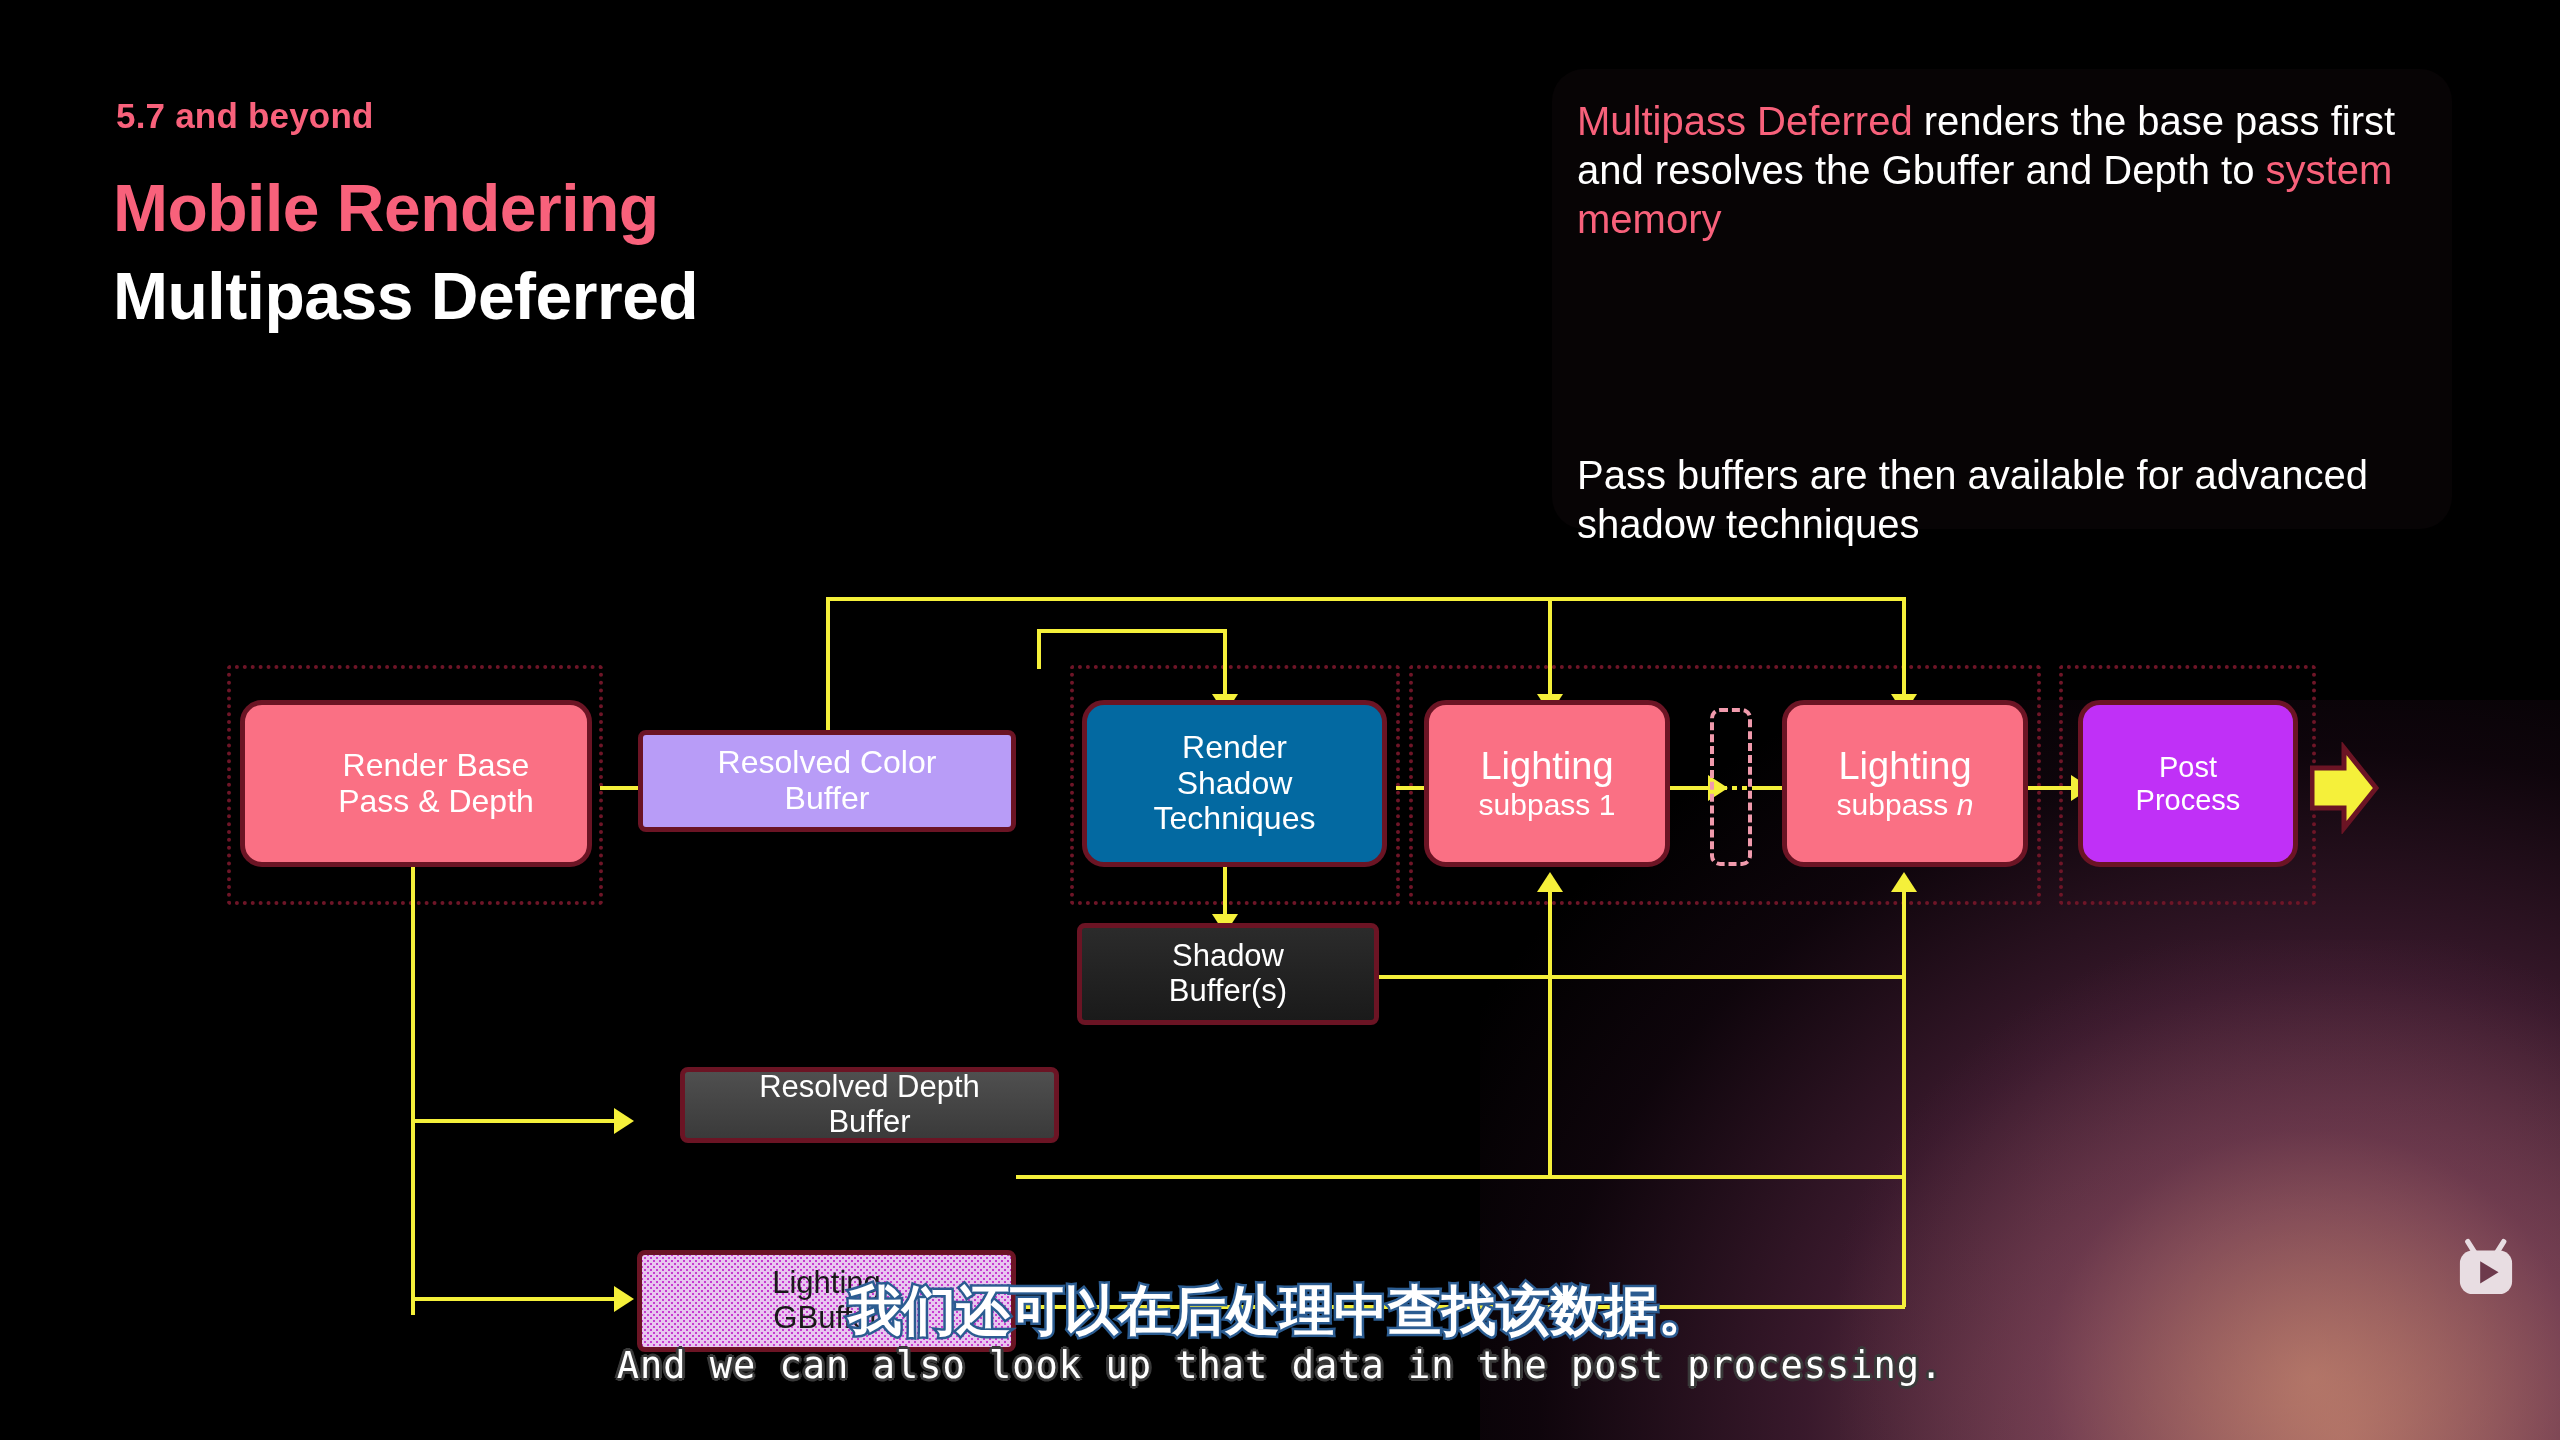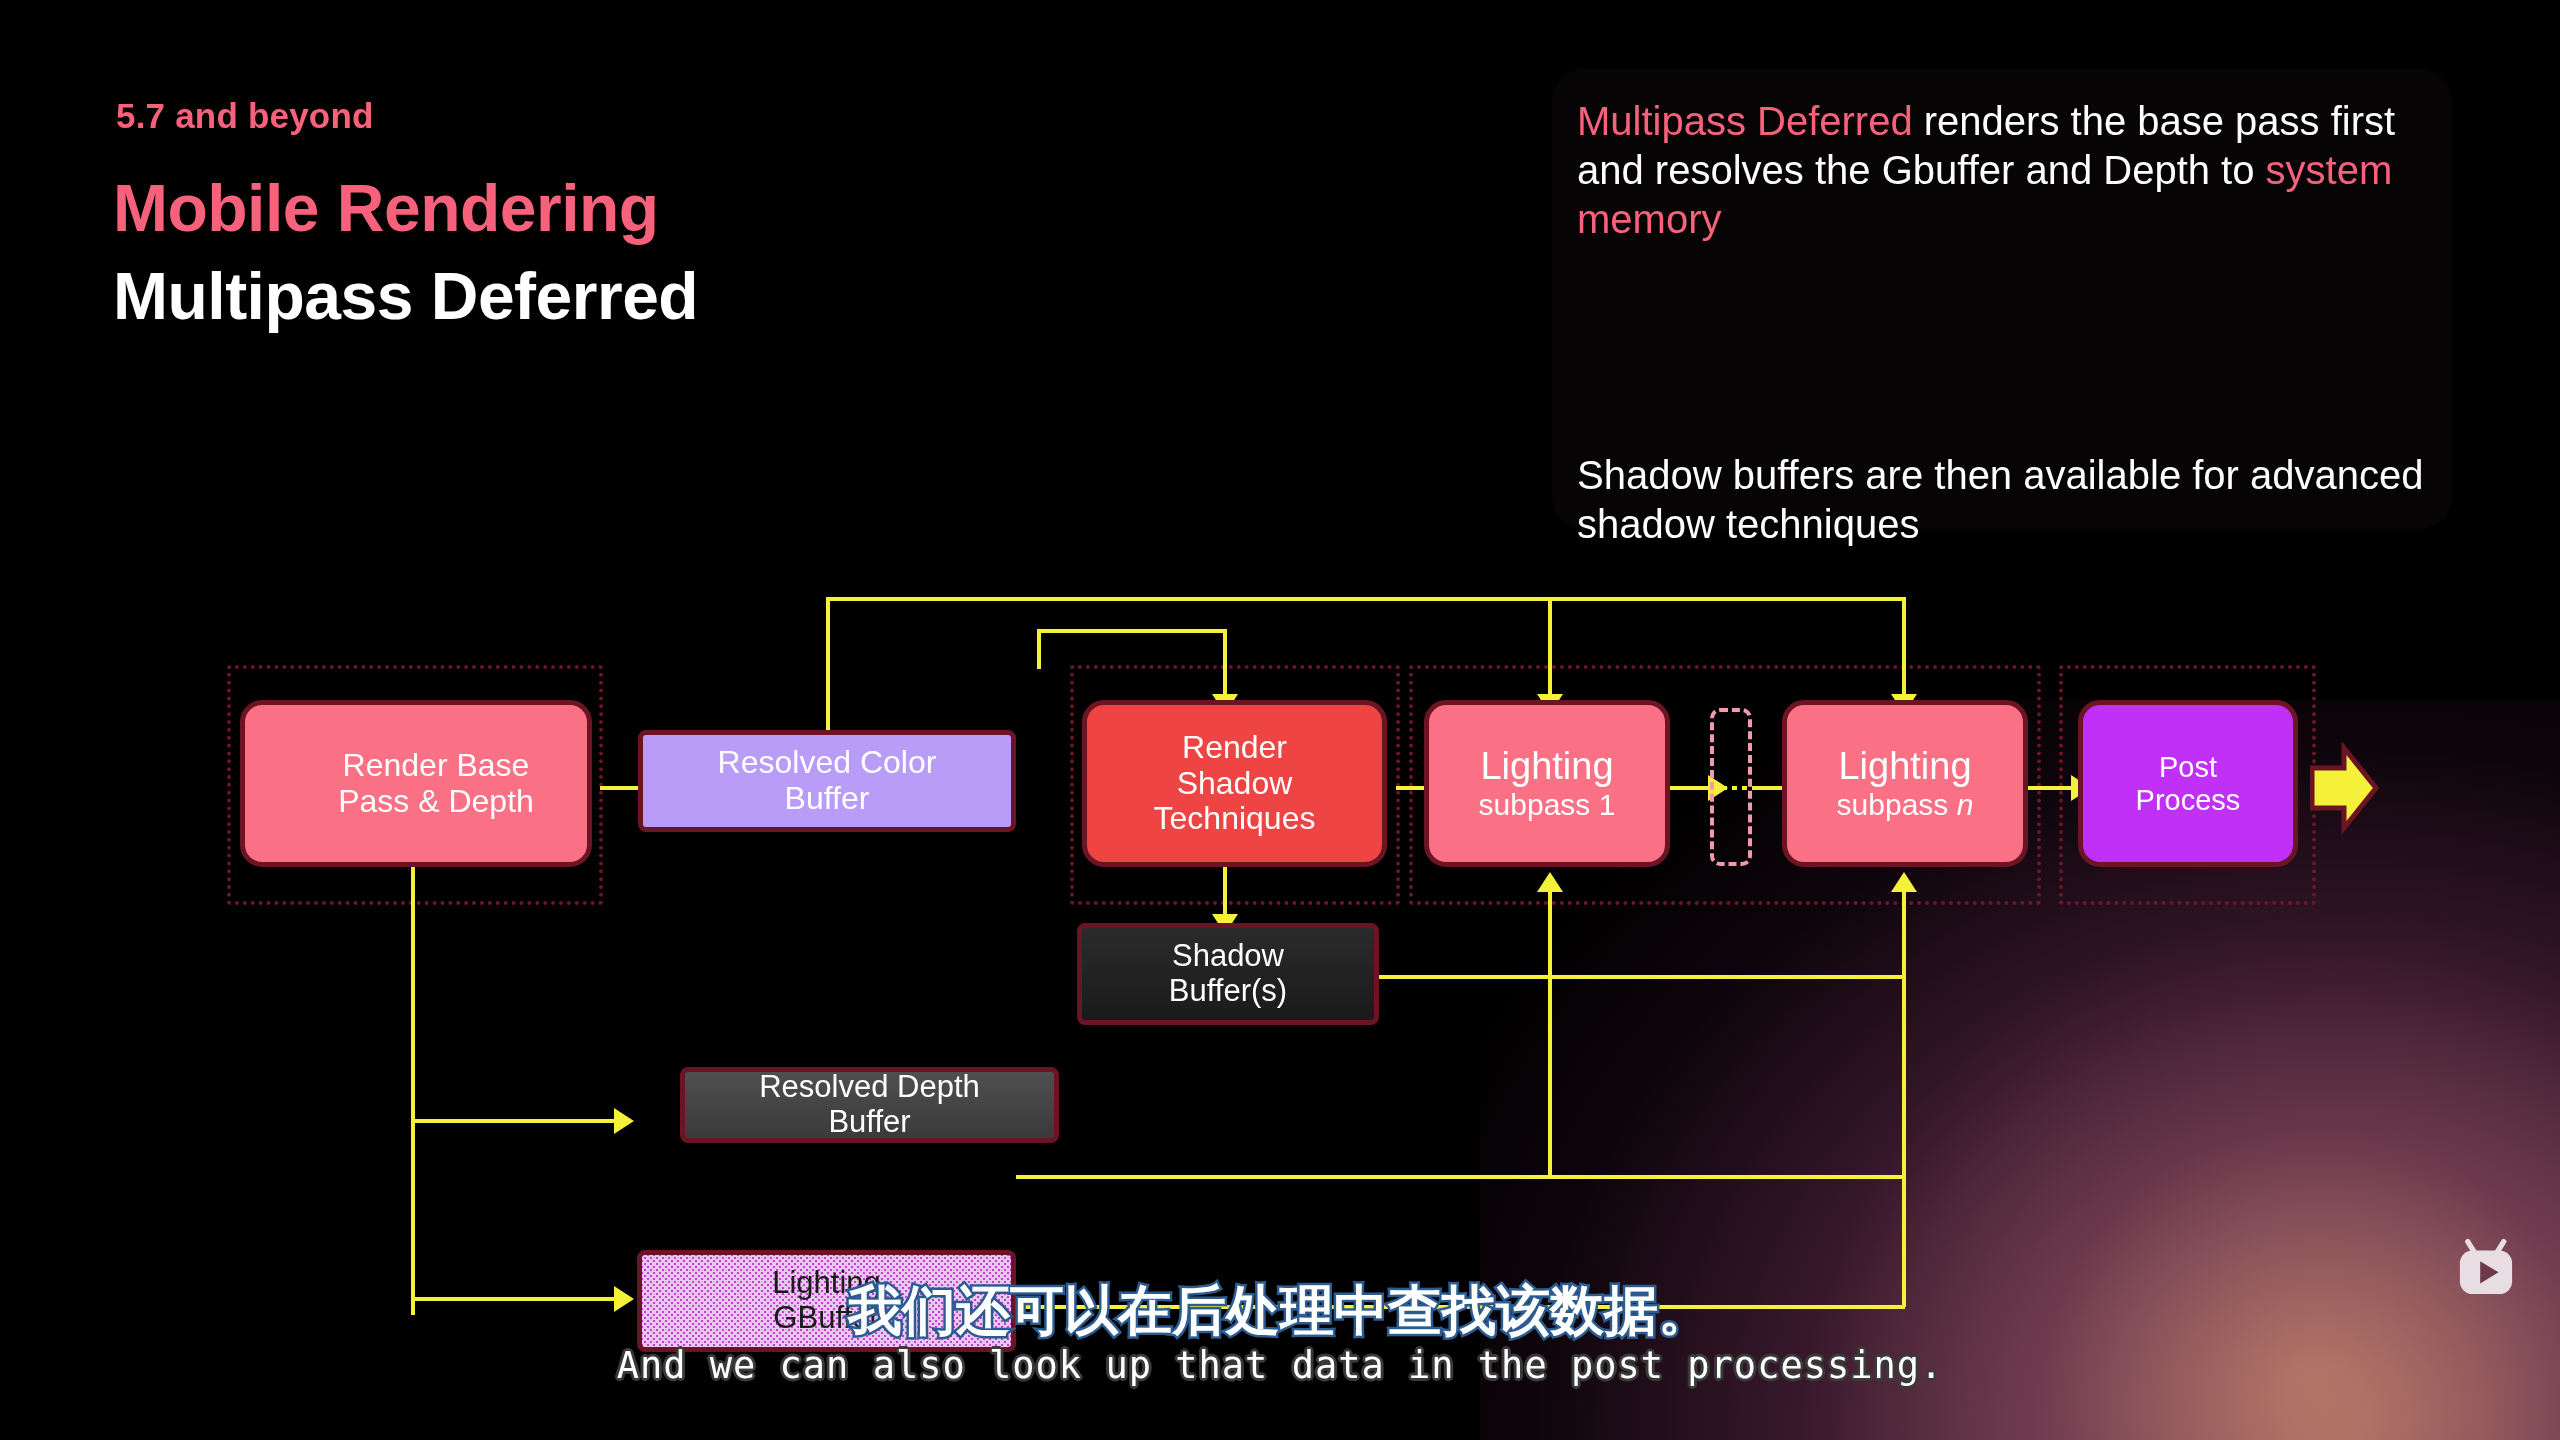--- a/index.html
+++ b/index.html
@@ -43,21 +43,21 @@
   .node {
     position:absolute; display:flex; align-items:center; justify-content:center;
     text-align:center; color:#fff; line-height:1.12;
     border:5px solid #6B1424;
   }
   .node.round { border-radius:22px; }
   .node.sq { border-radius:8px; }
 
   .n-pink   { background:#FA7084; }
   .n-purple { background:#B89CF7; }
-  .n-cyan   { background:#ef4444; }
+  .n-cyan   { background:#0369a1; }
   .n-magenta{ background:#C030F7; }
   .n-dark   { background:linear-gradient(180deg,#2b2b2b,#1a1a1a); }
   .n-gray   { background:linear-gradient(180deg,#4f4f4f,#3a3a3a); }
   .n-dots   {
     background-color:#E8C6EF;
     background-image:
       radial-gradient(#C63BD0 1px, transparent 1.2px),
       radial-gradient(#C63BD0 1px, transparent 1.2px);
     background-size:6px 6px, 6px 6px;
     background-position:0 0, 3px 3px;
@@ -111,21 +111,21 @@
   <div id="glow2"></div>
 
   <div id="eyebrow">5.7 and beyond</div>
   <div id="title1">Mobile Rendering</div>
   <div id="title2">Multipass Deferred</div>
 
   <div id="panel">
     <div class="para" id="p1">
       <span class="hl">Multipass Deferred</span><span> renders the base pass first and resolves the Gbuffer and Depth to </span><span class="hl">system memory</span>
     </div>
-    <div class="para" id="p2">Shadow buffers are then available for advanced shadow techniques</div>
+    <div class="para" id="p2">Pass buffers are then available for advanced shadow techniques</div>
   </div>
 
   <div id="diagram">
 
     <div class="grp" style="left:227px; top:665px; width:376px; height:240px;"></div>
     <div class="grp" style="left:1070px; top:665px; width:330px; height:240px;"></div>
     <div class="grp" style="left:1409px; top:665px; width:632px; height:240px;"></div>
     <div class="grp" style="left:2059px; top:665px; width:257px; height:240px;"></div>
 
     <div class="wire wv" style="left:826px; top:597px; height:150px;"></div>

